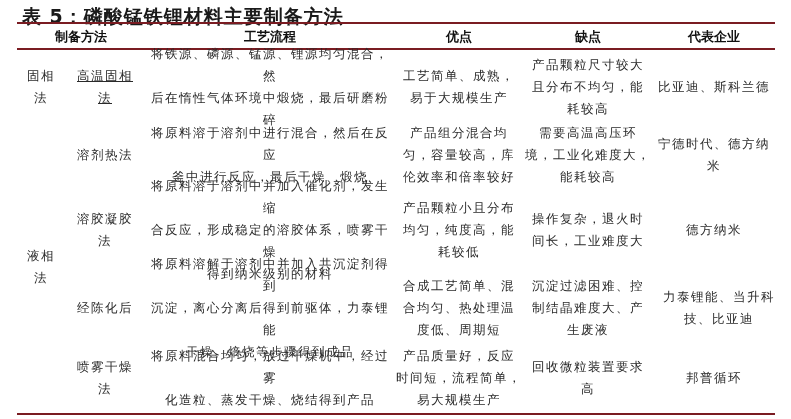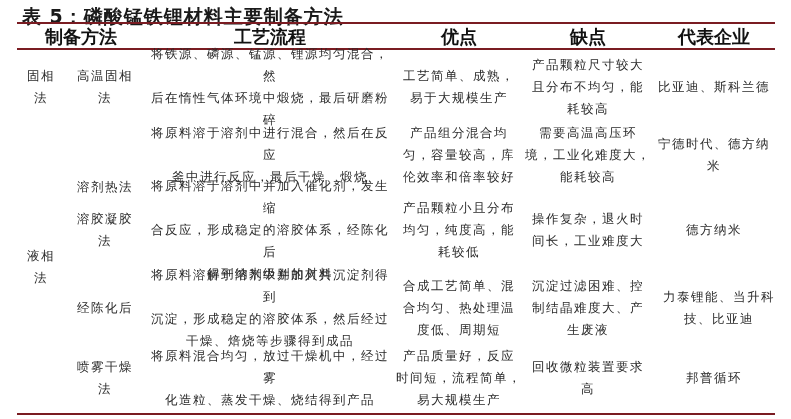--- a/index.html
+++ b/index.html
@@ -13,21 +13,21 @@
     font-family: "DejaVu Sans", "Liberation Sans", sans-serif;
     font-weight: bold; font-size: 19px; color: #1a1a1a; letter-spacing: 1px;
   }
   .rule { position: absolute; left: 17px; width: 758px; background: #7a1c22; }
   .rule.top { top: 22px; height: 2px; }
   .rule.head { top: 48px; height: 2px; }
   .rule.bottom { top: 413px; height: 2px; }
 
   .hdr {
     position: absolute; top: 26px; height: 22px; line-height: 22px;
-    text-align: center; font-weight: bold; font-size: 18px;
+    text-align: center; font-weight: bold; font-size: 13px;
     font-family: "DejaVu Sans", "Liberation Sans", sans-serif; color: #111;
   }
   .cell {
     position: absolute; display: flex; align-items: center; justify-content: center;
     text-align: center; font-size: 12.5px; line-height: 22px; color: #2a2a2a;
     letter-spacing: 1.5px;
   }
   .cell span { display: block; }
   .c0 { left: 17px;  width: 48px; }
   .c1 { left: 65px;  width: 80px; }
@@ -56,21 +56,21 @@
         <span>固相</span>
         <span>法</span>
       </div>
     </div>
     <div class="cell c0" style="top: 122px; height: 290px;">
       <div>
         <span>液相</span>
         <span>法</span>
       </div>
     </div>
-    <div class="cell c1" style="top: 52px; height: 70px;">
+    <div class="cell c1" style="top: 52px; height: 70px; text-decoration: underline;">
       <div>
         <span>高温固相</span>
         <span>法</span>
       </div>
     </div>
     <div class="cell c2" style="top: 52px; height: 70px;">
       <div>
         <span>将铁源、磷源、锰源、锂源均匀混合，然</span>
         <span>后在惰性气体环境中煅烧，最后研磨粉碎</span>
       </div>
@@ -86,21 +86,21 @@
         <span>产品颗粒尺寸较大</span>
         <span>且分布不均匀，能</span>
         <span>耗较高</span>
       </div>
     </div>
     <div class="cell c5" style="top: 52px; height: 70px;">
       <div>
         <span>比亚迪、斯科兰德</span>
       </div>
     </div>
-    <div class="cell c1" style="top: 132px; height: 66px; align-items: flex-end;">
+    <div class="cell c1" style="top: 122px; height: 66px;">
       <div>
         <span>溶剂热法</span>
       </div>
     </div>
     <div class="cell c2" style="top: 122px; height: 66px;">
       <div>
         <span>将原料溶于溶剂中进行混合，然后在反应</span>
         <span>釜中进行反应，最后干燥、煅烧</span>
       </div>
     </div>
@@ -126,21 +126,21 @@
     </div>
     <div class="cell c1" style="top: 188px; height: 84px;">
       <div>
         <span>溶胶凝胶</span>
         <span>法</span>
       </div>
     </div>
     <div class="cell c2" style="top: 188px; height: 84px;">
       <div>
         <span>将原料溶于溶剂中并加入催化剂，发生缩</span>
-        <span>合反应，形成稳定的溶胶体系，经陈化后</span>
+        <span>合反应，形成稳定的溶胶体系，喷雾干燥</span>
         <span>得到纳米级别的材料</span>
       </div>
     </div>
     <div class="cell c3" style="top: 188px; height: 84px;">
       <div>
         <span>产品颗粒小且分布</span>
         <span>均匀，纯度高，能</span>
         <span>耗较低</span>
       </div>
     </div>
@@ -156,21 +156,21 @@
       </div>
     </div>
     <div class="cell c1" style="top: 272px; height: 72px;">
       <div>
         <span>经陈化后</span>
       </div>
     </div>
     <div class="cell c2" style="top: 272px; height: 72px;">
       <div>
         <span>将原料溶解于溶剂中并加入共沉淀剂得到</span>
-        <span>沉淀，形成稳定的溶胶体系，然后经过</span>
+        <span>沉淀，离心分离后得到前驱体，力泰锂能</span>
         <span>干燥、焙烧等步骤得到成品</span>
       </div>
     </div>
     <div class="cell c3" style="top: 272px; height: 72px; align-items: center;">
       <div>
         <span>合成工艺简单、混</span>
         <span>合均匀、热处理温</span>
         <span>度低、周期短</span>
       </div>
     </div>

